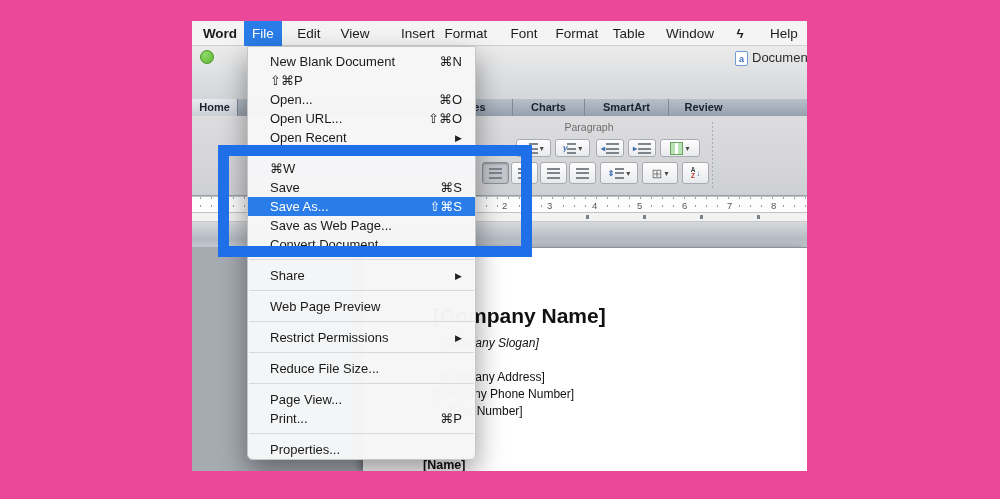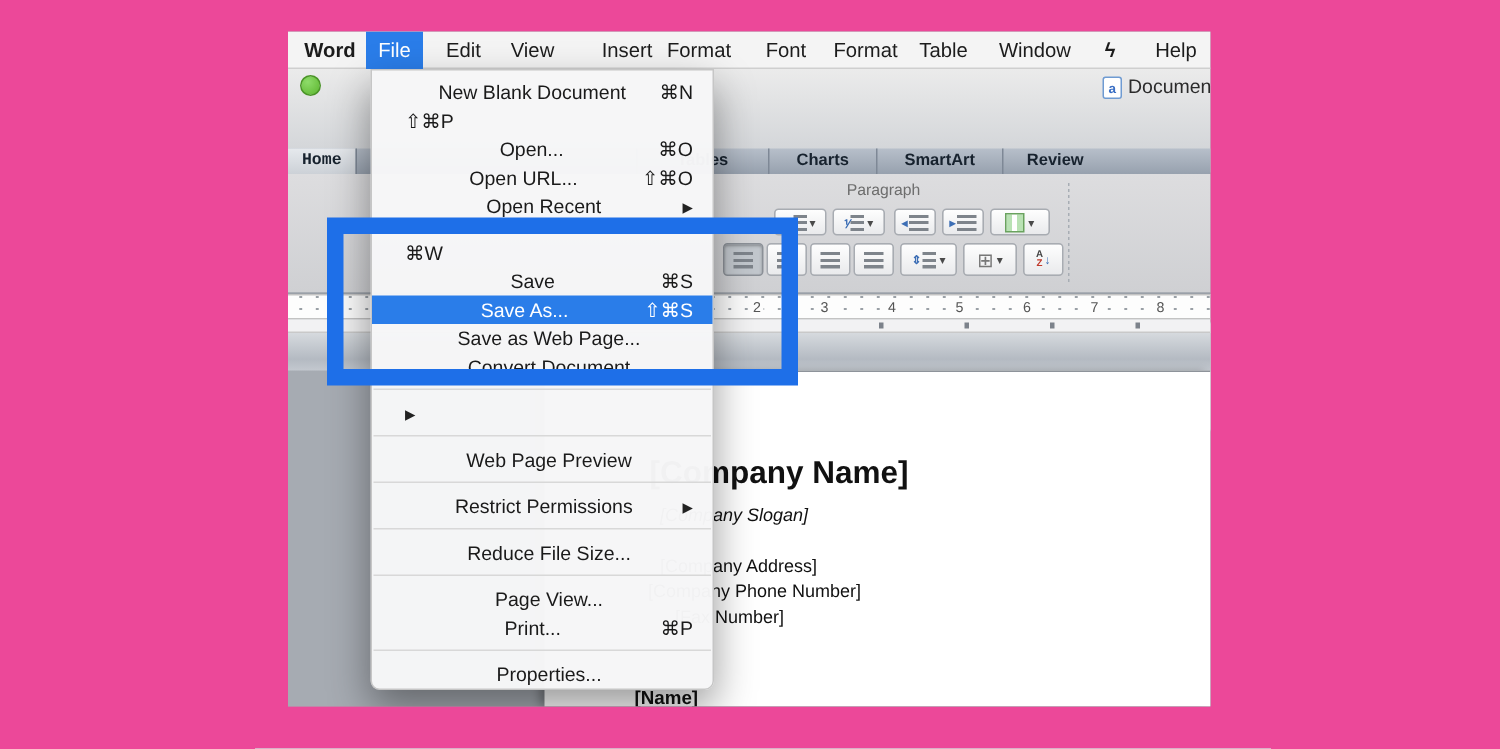--- a/index.html
+++ b/index.html
@@ -75,21 +75,21 @@
 
   
   .docarea { position:absolute; left:0; top:201px; width:615px; height:249px; background:#a6abb2; z-index:1; }
   .docband { position:absolute; left:0; top:0; width:615px; height:25px; background:linear-gradient(#d6dade,#b4bac2 70%,#c3c8cf); }
   .page { position:absolute; left:171px; top:25px; width:444px; height:224px; background:#fff; box-shadow:-4px 0 6px rgba(0,0,0,.28); border-top:1px solid #8e939a; overflow:hidden; }
   .pline { position:absolute; white-space:nowrap; color:#111; }
 
   
   .filemenu { position:absolute; left:55px; top:25px; width:229px; height:414px; background:rgba(246,246,247,0.98); border:1px solid #c6c6c6; border-radius:0 0 6px 6px; box-shadow:0 12px 28px rgba(0,0,0,.4); z-index:30; padding-top:5px; }
   .mi { position:relative; height:19px; display:flex; align-items:center; font-size:13px; color:#1a1a1a; padding:0 13px 0 22px; }
-  .mi .mi-label { flex:1;text-align:center; }
+  .mi .mi-label { flex:1; }
   .mi .mi-short { color:#1a1a1a; }
   .mi .mi-arrow { font-size:9px; color:#222; }
   .mi.hl { background:#2a7de9; color:#fff; }
   .mi.hl .mi-short { color:#fff; }
   .msep { height:1px; background:#d8d8d8; margin:5px 1px 6px 1px; }
 
   
   .annot { position:absolute; left:218px; top:145px; width:314px; height:112px; border:11px solid #1e6fe8; z-index:60; }
 </style>
 </head>
@@ -154,21 +154,21 @@
     <div class="zoom-box" style="left:466px;">
       <span class="zoom-val">156%</span>
       <span class="zoom-drop">▾</span>
     </div>
     <div class="vsep" style="left:514px;"></div>
     <div class="tbtn" style="left:521px;">
         <span class="help-icon">?</span>
       </div>
 
     <div class="tabrow">
-      <div class="tab selected" style="left:0;width:46px;font-family:Liberation Mono, monospace;">Home</div>
+      <div class="tab selected" style="left:0;width:46px;">Home</div>
       <div class="tab" style="left:232px;width:88px;">Tables</div>
       <div class="tab" style="left:320px;width:72px;">Charts</div>
       <div class="tab" style="left:392px;width:84px;">SmartArt</div>
       <div class="tab" style="left:476px;width:70px;">Review</div>
     </div>
 
     <div class="ribbon">
       <div class="fontbox">i (Bo</div>
       <div class="iu" style="left:1px;font-style:italic;font-family:'Liberation Serif',serif;">I</div>
       <div class="iu" style="left:27px;text-decoration:underline;">U</div>
@@ -294,20 +294,21 @@
           <span class="mi-short">⇧⌘S</span>
         </div>
       <div class="mi">
           <span class="mi-label">Save as Web Page...</span>
         </div>
       <div class="mi">
           <span class="mi-label">Convert Document</span>
         </div>
       <div class="msep"></div>
       <div class="mi">
+          <span class="mi-label">Share</span>
           <span class="mi-arrow">▶</span>
         </div>
       <div class="msep"></div>
       <div class="mi">
           <span class="mi-label">Web Page Preview</span>
         </div>
       <div class="msep"></div>
       <div class="mi">
           <span class="mi-label">Restrict Permissions</span>
           <span class="mi-arrow">▶</span>

